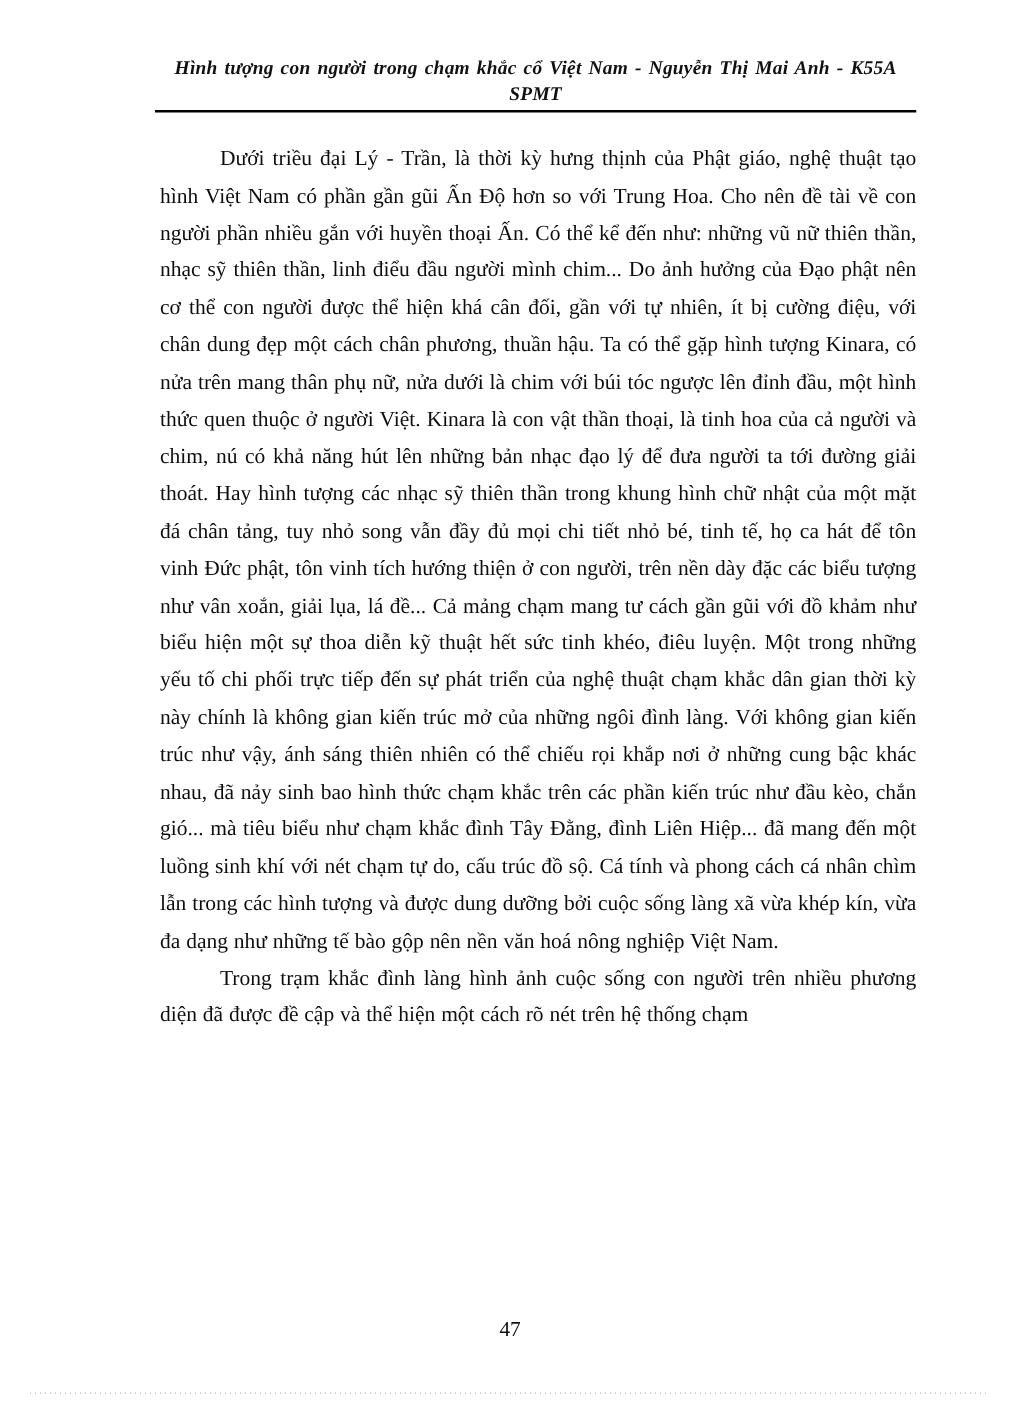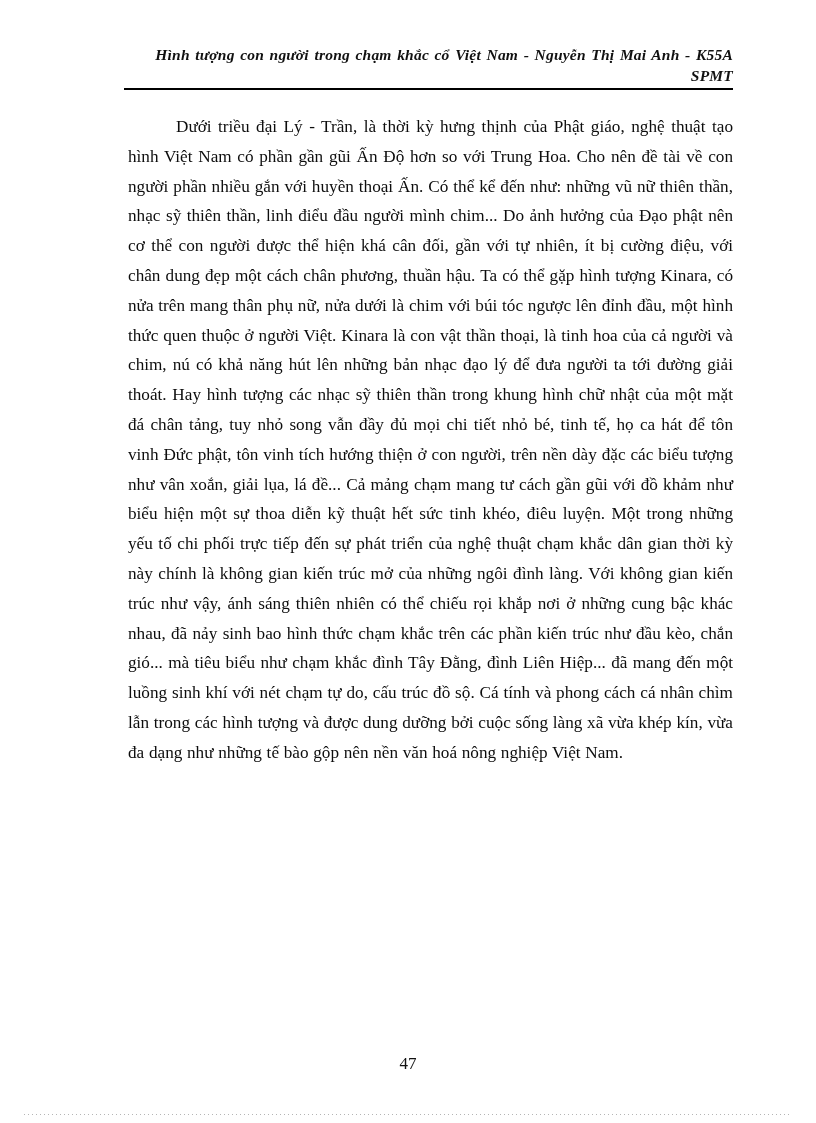--- a/index.html
+++ b/index.html
@@ -31,21 +31,21 @@
     top: 44px;
     width: 609px;
   }
   .header-text {
     font-style: italic;
     font-weight: bold;
     font-size: 15.5px;
     line-height: 21px;
     letter-spacing: 0.2px;
     color: #111111;
-    text-align: right;
+    text-align: center;
     word-spacing: 1.5px;
   }
   .header-rule {
     position: absolute;
     left: 124px;
     top: 88px;
     width: 609px;
     height: 0;
     border-top: 2.2px solid #000000;
   }
@@ -104,19 +104,20 @@
 
 <div class="page">
 
   <div class="header">
     <div class="header-text">Hình tượng con người trong chạm khắc cổ Việt Nam - Nguyễn Thị Mai Anh - K55A SPMT</div>
   </div>
   <div class="header-rule"></div>
 
   <div class="body-block">
     <p class="para">Dưới triều đại Lý - Trần, là thời kỳ hưng thịnh của Phật giáo, nghệ thuật tạo hình Việt Nam có phần gần gũi Ấn Độ hơn so với Trung Hoa. Cho nên đề tài về con người phần nhiều gắn với huyền thoại Ấn. Có thể kể đến như: những vũ nữ thiên thần, nhạc sỹ thiên thần, linh điểu đầu người mình chim... Do ảnh hưởng của Đạo phật nên cơ thể con người được thể hiện khá cân đối, gần với tự nhiên, ít bị cường điệu, với chân dung đẹp một cách chân phương, thuần hậu. Ta có thể gặp hình tượng Kinara, có nửa trên mang thân phụ nữ, nửa dưới là chim với búi tóc ngược lên đỉnh đầu, một hình thức quen thuộc ở người Việt. Kinara là con vật thần thoại, là tinh hoa của cả người và chim, nú có khả năng hút lên những bản nhạc đạo lý để đưa người ta tới đường giải thoát. Hay hình tượng các nhạc sỹ thiên thần trong khung hình chữ nhật của một mặt đá chân tảng, tuy nhỏ song vẫn đầy đủ mọi chi tiết nhỏ bé, tinh tế, họ ca hát để tôn vinh Đức phật, tôn vinh tích hướng thiện ở con người, trên nền dày đặc các biểu tượng như vân xoắn, giải lụa, lá đề... Cả mảng chạm mang tư cách gần gũi với đồ khảm như biểu hiện một sự thoa diễn kỹ thuật hết sức tinh khéo, điêu luyện. Một trong những yếu tố chi phối trực tiếp đến sự phát triển của nghệ thuật chạm khắc dân gian thời kỳ này chính là không gian kiến trúc mở của những ngôi đình làng. Với không gian kiến trúc như vậy, ánh sáng thiên nhiên có thể chiếu rọi khắp nơi ở những cung bậc khác nhau, đã nảy sinh bao hình thức chạm khắc trên các phần kiến trúc như đầu kèo, chắn gió... mà tiêu biểu như chạm khắc đình Tây Đằng, đình Liên Hiệp... đã mang đến một luồng sinh khí với nét chạm tự do, cấu trúc đồ sộ. Cá tính và phong cách cá nhân chìm lẫn trong các hình tượng và được dung dưỡng bởi cuộc sống làng xã vừa khép kín, vừa đa dạng như những tế bào gộp nên nền văn hoá nông nghiệp Việt Nam.</p>
+    <p class="para">Trong trạm khắc đình làng hình ảnh cuộc sống con người trên nhiều phương diện đã được đề cập và thể hiện một cách rõ nét trên hệ thống chạm</p>
   </div>
 
   <div class="page-number">47</div>
 
   <div class="scan-edge"></div>
 
 </div>
 
 </body></html>

